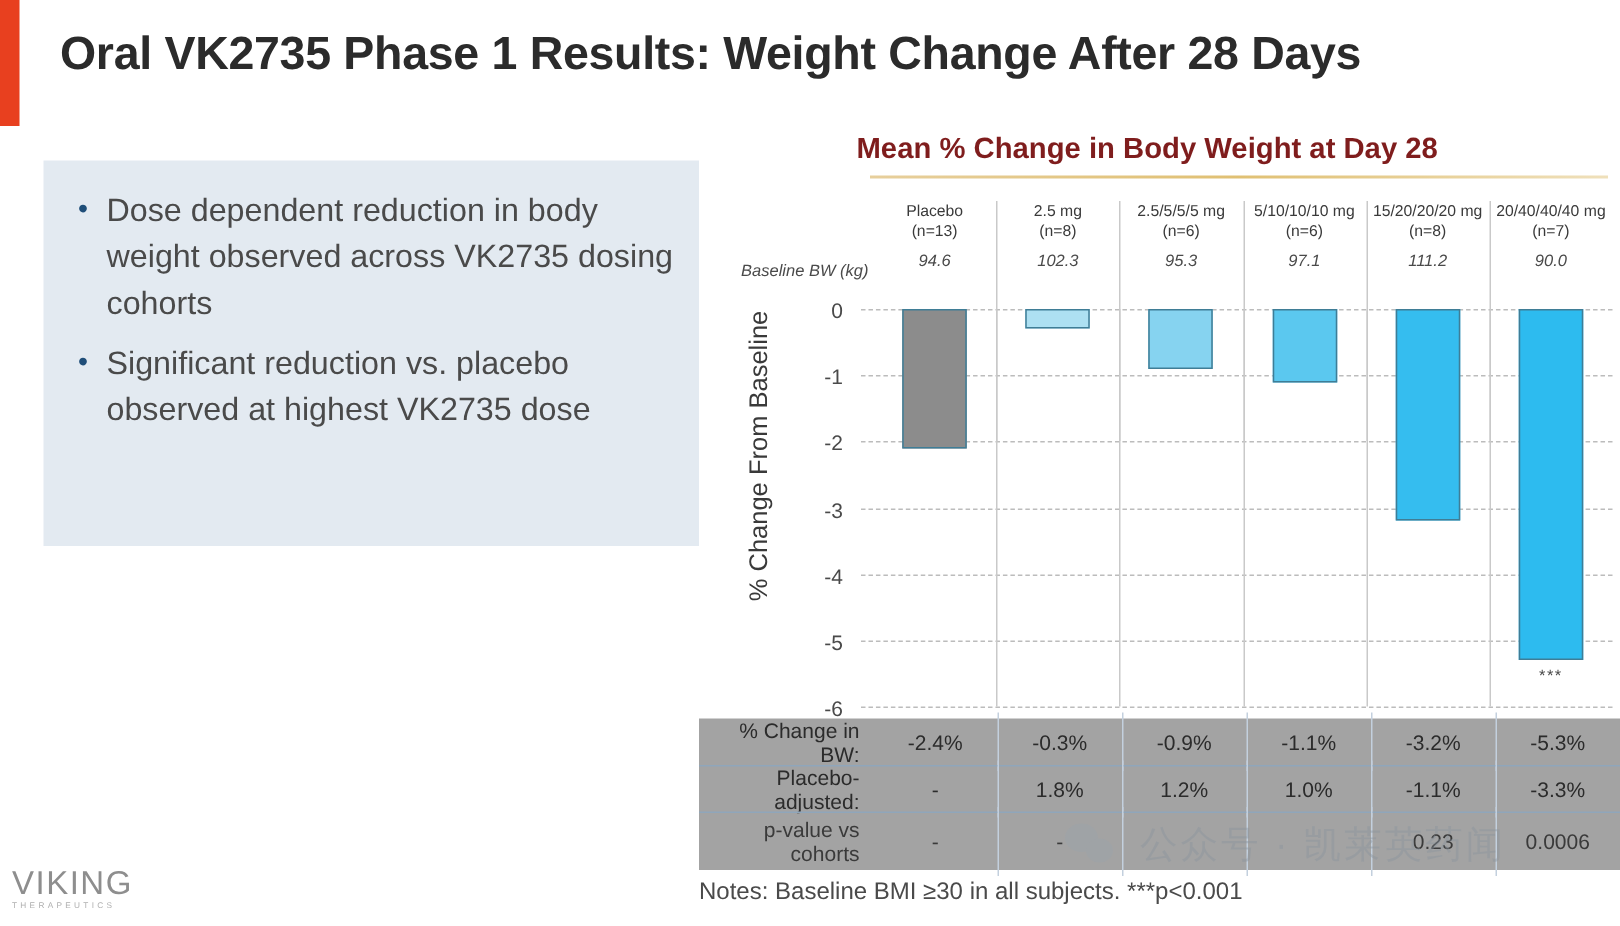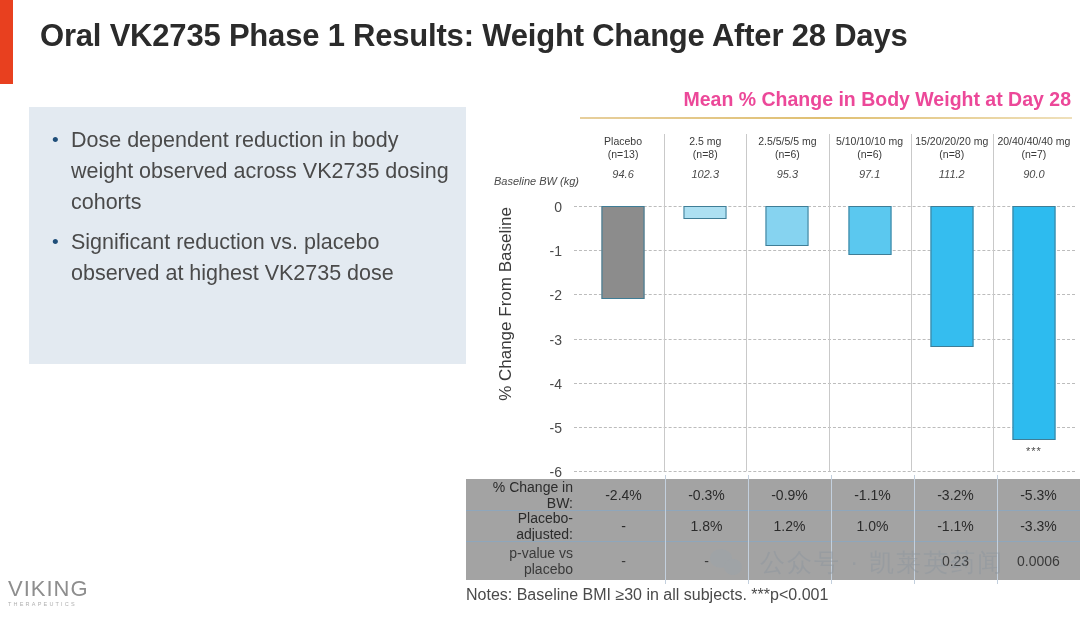--- a/index.html
+++ b/index.html
@@ -58,40 +58,39 @@
   
   #chart-region {
     position: absolute;
     left: 466px; top: 84px;
     width: 614px; height: 533px;
   }
   #chart-title {
     position: absolute;
     left: 105px; top: 4px;
     width: 500px;
-    text-align: right;
+    text-align: left;
     font-size: 19.5px;
     font-weight: 600;
-    color: #ec4899;
+    color: #7f1d1d;
     white-space: nowrap;
   }
   #chart-title-rule {
     position: absolute;
     left: 114px; top: 33px;
     width: 492px; height: 2px;
     background: linear-gradient(to right, #e7cf9c, #e0c073, #efe0bb);
   }
 
   
   #col-header {
     position: absolute;
     left: 116px; top: 50px;
     width: 493px; height: 72px;
     display: flex;
-    justify-content: center;
   }
   .col-head {
     flex: 1 1 0;
     position: relative;
     text-align: center;
     padding-top: 1px;
   }
   .col-head + .col-head::before {
     content: "";
     position: absolute;
@@ -423,21 +422,21 @@
       <div class="tcell">-</div>
       <div class="tcell">1.8%</div>
       <div class="tcell">1.2%</div>
       <div class="tcell">1.0%</div>
       <div class="tcell">-1.1%</div>
       <div class="tcell">-3.3%</div>
     </div>
   </div>
 
   <div class="trow" id="trow-2">
-    <div class="trow-label">p-value vs placebo</div>
+    <div class="trow-label">p-value vs cohorts</div>
     <div class="tcells">
       <div class="tcell">-</div>
       <div class="tcell">-</div>
       <div class="tcell"></div>
       <div class="tcell"></div>
       <div class="tcell">0.23</div>
       <div class="tcell">0.0006</div>
     </div>
   </div>
 

